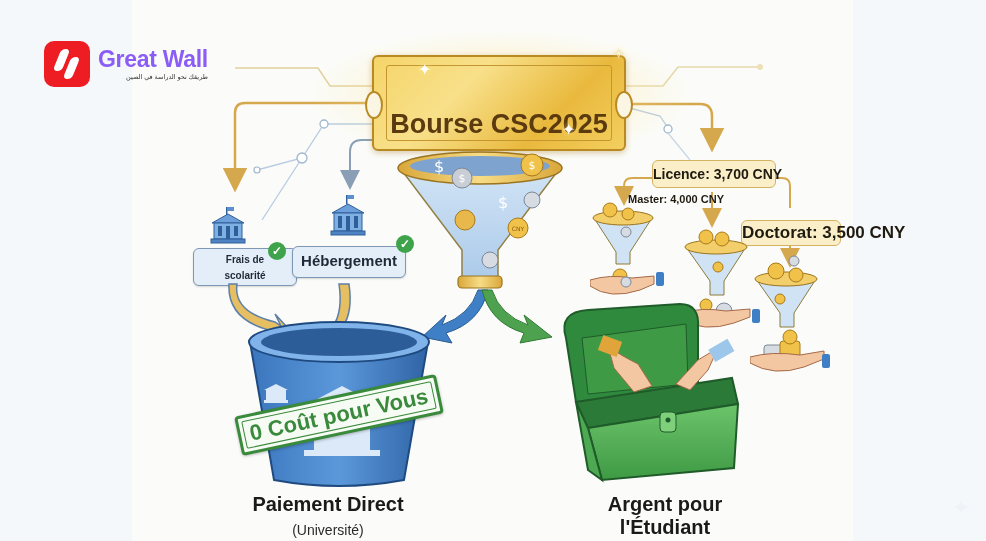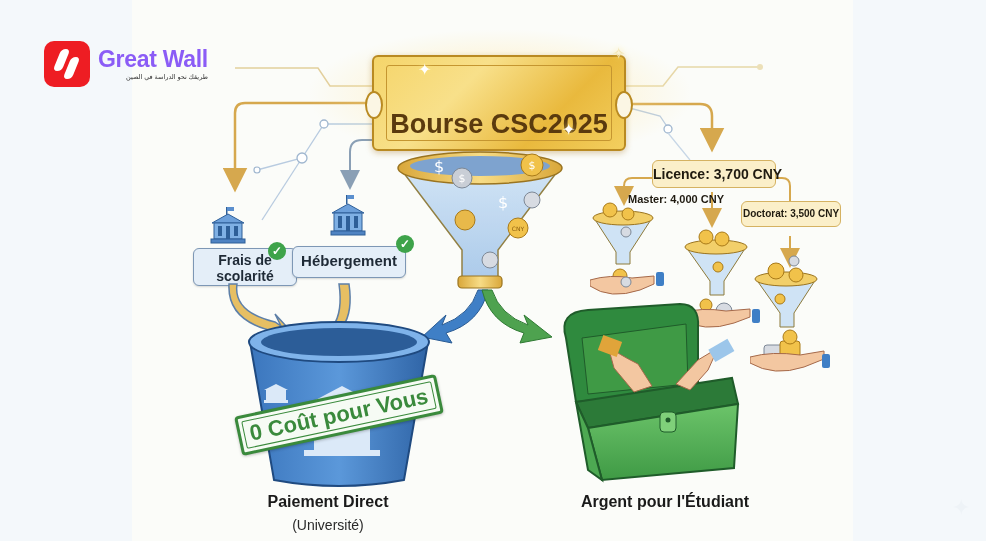--- a/index.html
+++ b/index.html
@@ -84,21 +84,21 @@
     display:flex; align-items:center; justify-content:center;
   }
   .stamp::before {
     content:""; position:absolute; left:3px; top:3px; right:3px; bottom:3px;
     border:1.5px solid #3a8a3c; border-radius:2px;
   }
   .stamp-text { font-size:22px; font-weight:bold; color:#3a8a3c; position:relative; }
 
   
   .caption { position:absolute; text-align:center; color:#1a1a1a; }
-  .caption-title { font-size:16px; font-weight:bold; }
+  .caption-title { font-size:20px; font-weight:bold; }
   .caption-sub { font-size:14px; color:#2a2a2a; margin-top:6px; }
 </style>
 </head>
 <body>
 
 <div class="canvas"></div>
 
 <div class="logo">
   <div class="logo-mark">
     <span class="bar" style="left:13px; top:8px; height:22px;"></span>
@@ -193,21 +193,21 @@
 <svg class="abs" style="left:208px;top:207px;" width="40" height="40">
   <rect x="18" y="0" width="1.5" height="8" fill="#2e5f98"></rect>
   <rect x="19" y="0" width="7" height="4" fill="#5b8fce"></rect>
   <path d="M4,16 L20,7 L36,16 Z" fill="#6da0da" stroke="#2e5f98"></path>
   <rect x="6" y="16" width="28" height="16" fill="#7fb0e4" stroke="#2e5f98"></rect>
   <rect x="10" y="19" width="4" height="10" fill="#2e5f98"></rect>
     <rect x="18" y="19" width="4" height="13" fill="#2e5f98"></rect>
     <rect x="26" y="19" width="4" height="10" fill="#2e5f98"></rect>
   <rect x="3" y="32" width="34" height="4" fill="#4f83c2" stroke="#2e5f98"></rect>
 </svg>
-<div class="label-box" style="left:193px;top:248px;width:104px;height:38px;font-size:14px;line-height:16px;padding-top:3px;box-sizing:border-box;">
+<div class="label-box" style="left:193px;top:248px;width:104px;height:38px;font-size:10px;line-height:16px;padding-top:3px;box-sizing:border-box;">
   <div>Frais de</div>
   <div>scolarité</div>
 </div>
 <div class="check" style="left:268px;top:242px;">✓</div>
 
 <svg class="abs" style="left:328px;top:195px;" width="40" height="44">
   <rect x="18" y="0" width="1.5" height="9" fill="#2e5f98"></rect>
   <rect x="19" y="0" width="7" height="4" fill="#5b8fce"></rect>
   <path d="M4,18 L20,9 L36,18 Z" fill="#6da0da" stroke="#2e5f98"></path>
   <rect x="6" y="18" width="28" height="18" fill="#7fb0e4" stroke="#2e5f98"></rect>
@@ -243,21 +243,21 @@
       <rect x="70" y="84" width="56" height="46"></rect>
       <rect x="60" y="130" width="76" height="6"></rect>
   </g>
 </svg>
 <div class="stamp">
   <span class="stamp-text">0 Coût pour Vous</span>
 </div>
 
 <div class="gold-box" style="left:652px;top:160px;width:122px;height:26px;font-size:14px;line-height:26px;">Licence: 3,700 CNY</div>
 <div class="plain-label" style="left:628px;top:193px;font-size:11px;">Master: 4,000 CNY</div>
-<div class="gold-box" style="left:741px;top:201px;width:98px;height:24px;font-size:10px;line-height:24px;">Doctorat: 3,500 CNY</div>
+<div class="gold-box" style="left:741px;top:220px;width:98px;height:24px;font-size:17px;line-height:24px;">Doctorat: 3,500 CNY</div>
 
 <svg class="abs" style="left:590px;top:200px;" width="70" height="110">
   <path d="M4,18 L62,18 L40,52 L40,64 L26,64 L26,52 Z" fill="#cfe3f5" stroke="#8d7a3a"></path>
   <ellipse cx="33" cy="18" rx="30" ry="7" fill="#f2cf6a" stroke="#9a7420"></ellipse>
   <circle cx="20" cy="10" r="7" fill="#f1c24a" stroke="#a97a18"></circle>
     <circle cx="38" cy="14" r="6" fill="#f1c24a" stroke="#a97a18"></circle>
   <circle cx="36" cy="32" r="5" fill="#d7dbe2" stroke="#7d8896"></circle>
   <circle cx="30" cy="76" r="7" fill="#f1c24a" stroke="#a97a18"></circle>
   <path d="M0,86 Q20,100 50,90 L64,84 L64,76 L42,78 Q20,74 0,80 Z" fill="#f3c7a1" stroke="#a5694a"></path>
   <circle cx="36" cy="82" r="5" fill="#d7dbe2" stroke="#7d8896"></circle>

